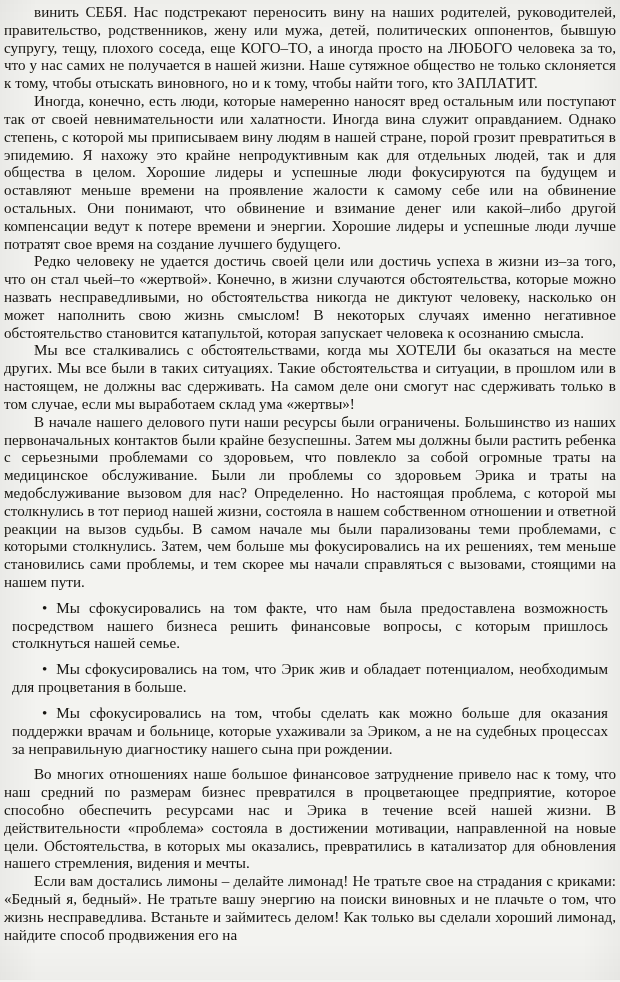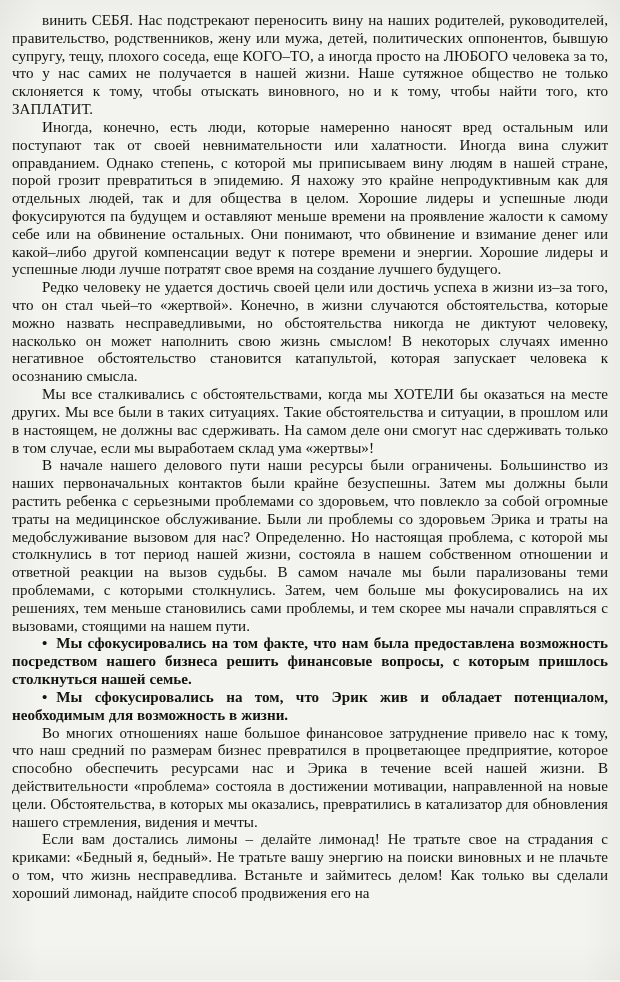--- a/index.html
+++ b/index.html
@@ -13,21 +13,21 @@
     height: 982px;
     overflow: hidden;
     font-family: "Liberation Serif", "DejaVu Serif", serif;
   }
   #page {
     position: relative;
     width: 620px;
     height: 982px;
     background: #f3f3f0;
     box-sizing: border-box;
-    padding: 12px;
+    padding: 4px;
     overflow: hidden;
   }
   
   #page::after {
     content: "";
     position: absolute;
     inset: 0;
     pointer-events: none;
     background:
       linear-gradient(to right, rgba(0,0,0,0.035), rgba(0,0,0,0) 6%, rgba(0,0,0,0) 94%, rgba(0,0,0,0.03)),
@@ -45,24 +45,23 @@
     -webkit-font-smoothing: none;
     letter-spacing: 0.02px;
     word-spacing: 0.1px;
   }
   p.para {
     margin: 0;
     text-indent: 30px;
     hyphens: none;
   }
   p.bullet {
-    margin: 0;
+    margin: 8px;
     text-indent: 30px;
     hyphens: none;
-    font-weight: bold;
   }
   p.bullet .bullet-mark {
     padding-right: 9px;
   }
   
   .clip-bottom {
     position: absolute;
     left: 0;
     right: 0;
     bottom: 0;
@@ -83,22 +82,23 @@
 
     <p class="para">Редко человеку не удается достичь своей цели или достичь успеха в жизни из–за того, что он стал чьей–то «жертвой». Конечно, в жизни случаются обстоятельства, которые можно назвать несправедливыми, но обстоятельства никогда не диктуют человеку, насколько он может наполнить свою жизнь смыслом! В некоторых случаях именно негативное обстоятельство становится катапультой, которая запускает человека к осознанию смысла.</p>
 
     <p class="para">Мы все сталкивались с обстоятельствами, когда мы ХОТЕЛИ бы оказаться на месте других. Мы все были в таких ситуациях. Такие обстоятельства и ситуации, в прошлом или в настоящем, не должны вас сдерживать. На самом деле они смогут нас сдерживать только в том случае, если мы выработаем склад ума «жертвы»!</p>
 
     <p class="para">В начале нашего делового пути наши ресурсы были ограничены. Большинство из наших первоначальных контактов были крайне безуспешны. Затем мы должны были растить ребенка с серьезными проблемами со здоровьем, что повлекло за собой огромные траты на медицинское обслуживание. Были ли проблемы со здоровьем Эрика и траты на медобслуживание вызовом для нас? Определенно. Но настоящая проблема, с которой мы столкнулись в тот период нашей жизни, состояла в нашем собственном отношении и ответной реакции на вызов судьбы. В самом начале мы были парализованы теми проблемами, с которыми столкнулись. Затем, чем больше мы фокусировались на их решениях, тем меньше становились сами проблемы, и тем скорее мы начали справляться с вызовами, стоящими на нашем пути.</p>
 
 
     <p class="bullet"><span class="bullet-mark">•</span><span>Мы сфокусировались на том факте, что нам была предоставлена возможность посредством нашего бизнеса решить финансовые вопросы, с которым пришлось столкнуться нашей семье.</span></p>
 
-    <p class="bullet"><span class="bullet-mark">•</span><span>Мы сфокусировались на том, что Эрик жив и обладает потенциалом, необходимым для возможность в жизни.</span></p>
+    <p class="bullet"><span class="bullet-mark">•</span><span>Мы сфокусировались на том, что Эрик жив и обладает потенциалом, необходимым для процветания в больше.</span></p>
 
+    <p class="bullet"><span class="bullet-mark">•</span><span>Мы сфокусировались на том, чтобы сделать как можно больше для оказания поддержки врачам и больнице, которые ухаживали за Эриком, а не на судебных процессах за неправильную диагностику нашего сына при рождении.</span></p>
 
 
     <p class="para">Во многих отношениях наше большое финансовое затруднение привело нас к тому, что наш средний по размерам бизнес превратился в процветающее предприятие, которое способно обеспечить ресурсами нас и Эрика в течение всей нашей жизни. В действительности «проблема» состояла в достижении мотивации, направленной на новые цели. Обстоятельства, в которых мы оказались, превратились в катализатор для обновления нашего стремления, видения и мечты.</p>
 
     <p class="para">Если вам достались лимоны – делайте лимонад! Не тратьте свое на страдания с криками: «Бедный я, бедный». Не тратьте вашу энергию на поиски виновных и не плачьте о том, что жизнь несправедлива. Встаньте и займитесь делом! Как только вы сделали хороший лимонад, найдите способ продвижения его на</p>
 
   </div>
   <div class="clip-bottom"></div>
 </div>
 

